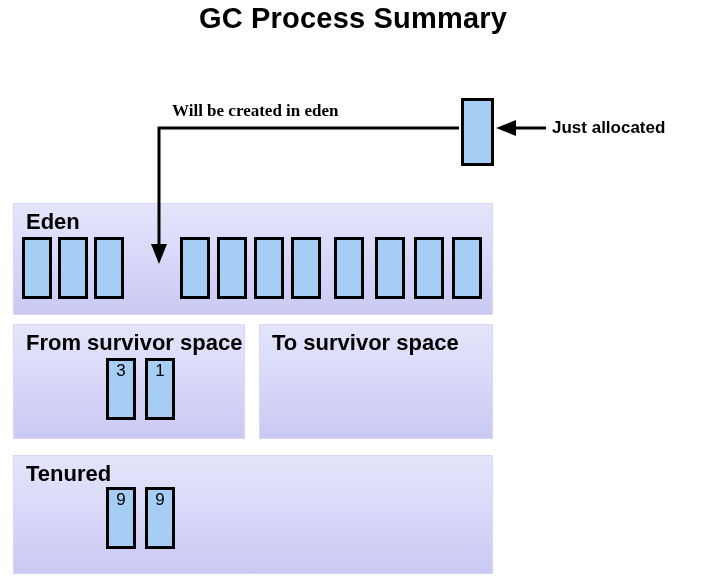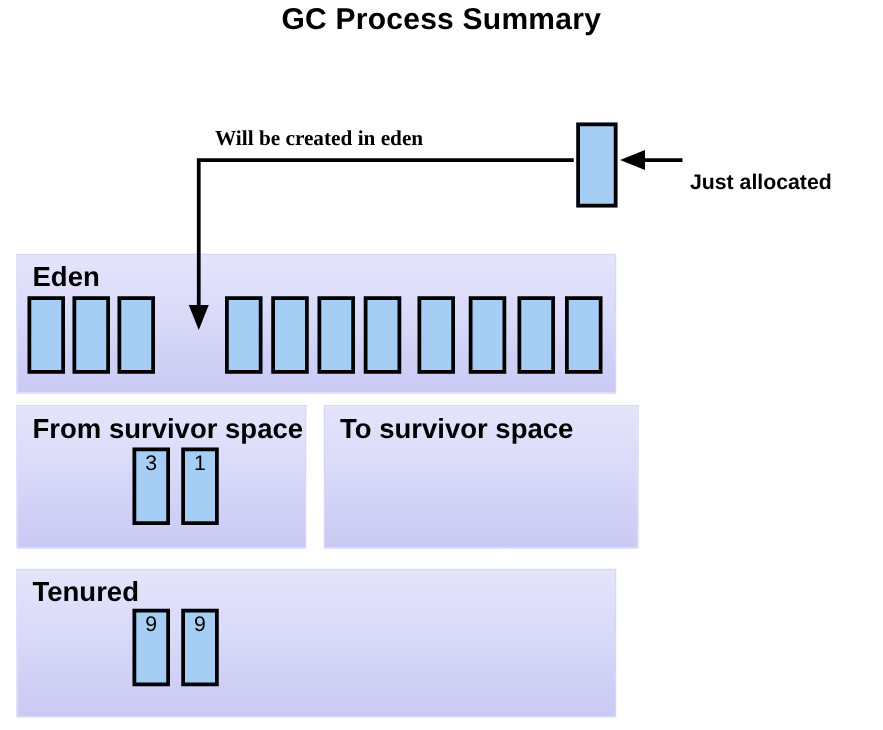--- a/index.html
+++ b/index.html
@@ -16,21 +16,21 @@
     -webkit-font-smoothing: antialiased;
   }
 
   
   #diagram-title {
     position: absolute;
     left: 0;
     top: 2px;
     width: 706px;
     text-align: center;
-    font-size: 24px;
+    font-size: 29px;
     font-weight: bold;
     color: #000000;
     letter-spacing: 0.2px;
   }
 
   
   .region {
     position: absolute;
     background: linear-gradient(to bottom, #e4e4fb 0%, #dcdcfa 35%, #c9c9f4 100%);
     border: 1px solid #d6d6f7;
@@ -84,35 +84,35 @@
     pointer-events: none;
   }
 </style>
 </head>
 <body>
 
 <div id="diagram-title">GC Process Summary</div>
 
 <div class="annotation" style="left:172px; top:101px;font-family:Liberation Serif, serif;">Will be created in eden</div>
 
-<div class="annotation" style="left:552px; top:136px;">Just allocated</div>
+<div class="annotation" style="left:552px; top:118px;">Just allocated</div>
 
 <div class="block" style="left:461px; top:98px; width:33px; height:68px;">
   <span class="block-label"></span>
 </div>
 
 <div class="region" style="left:13px; top:203px; width:480px; height:112px;">
   <span class="region-label">Eden</span>
 </div>
 
 <div class="region" style="left:13px; top:324px; width:232px; height:115px;">
   <span class="region-label">From survivor  space</span>
 </div>
 
-<div class="region" style="left:259px; top:324px; width:252px; height:115px;">
+<div class="region" style="left:259px; top:324px; width:234px; height:115px;">
   <span class="region-label">To survivor  space</span>
 </div>
 
 <div class="region" style="left:13px; top:455px; width:480px; height:119px;">
   <span class="region-label">Tenured</span>
 </div>
 
 <div id="block-layer">
     <div class="block" style="left: 22px; top: 237px; width: 30px; height: 62px;">
       <span class="block-label"></span>

